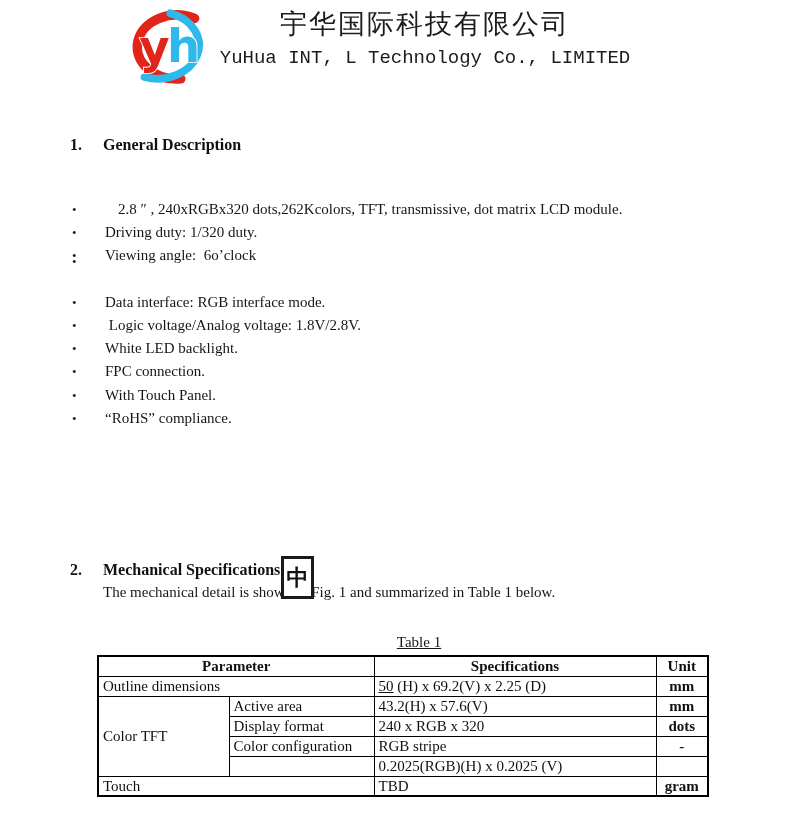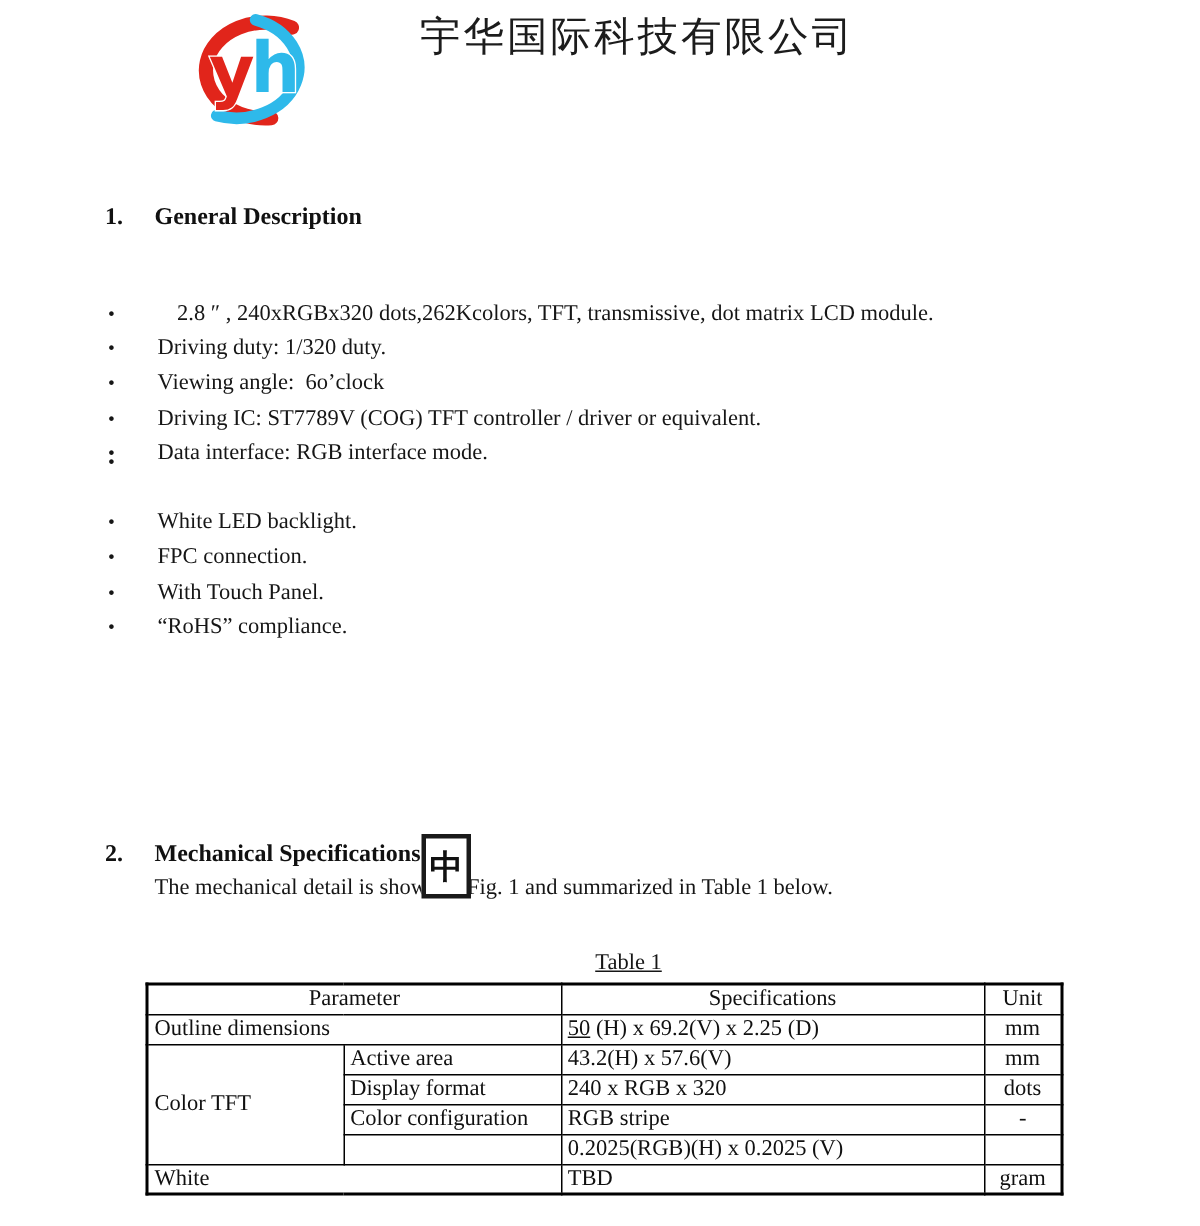--- a/index.html
+++ b/index.html
@@ -32,41 +32,42 @@
              border:3px solid #1a1a1a; z-index:3; display:flex; align-items:center; justify-content:center;
              font-family:"DejaVu Sans", sans-serif; font-size:22px; font-weight:bold; color:#111; }
 
   
   .table-caption { position:absolute; left:97px; top:634px; width:610px; text-align:center; font-size:15px; }
   .table-caption span { text-decoration:underline;margin-left:34px; }
   table.spec { position:absolute; left:97px; top:655px; width:610px; border-collapse:collapse;
                font-size:15px; color:#101010; table-layout:fixed; }
   table.spec { border:2px solid #000; }
   table.spec td { border:1px solid #000; height:20px; padding:0 4px; line-height:18px; overflow:hidden; white-space:nowrap; }
-  td.c { text-align:center; }
+  td.c { text-align:center;font-weight:bold; }
   td.spec-val { padding-left:6px;margin-left:32px; }
   td.spec-outline { padding-left:12px; }
   td.spec-pitch { padding-left:28px; }
   td.group { vertical-align:middle; padding-left:6px;margin-left:12px; }
   .uline { text-decoration:underline; }
 </style>
 </head>
 <body>
 
 <div class="page">
 
   <svg class="logo" viewBox="0 0 115 88" xmlns="http://www.w3.org/2000/svg">
     <path d="M 86 12 A 46 37 0 1 0 70 82" fill="none" stroke="#e1251b" stroke-width="11" stroke-linecap="round"></path>
     <path d="M 58 6 A 47 38 0 0 1 28 80" fill="none" stroke="#2eb9ea" stroke-width="9" stroke-linecap="round"></path>
     <text x="22" y="64" font-family="DejaVu Sans, sans-serif" font-size="54" font-weight="bold" fill="#e1251b" stroke="#ffffff" stroke-width="2" paint-order="stroke">y</text>
     <text x="54" y="62" font-family="DejaVu Sans, sans-serif" font-size="54" font-weight="bold" fill="#2eb9ea" stroke="#ffffff" stroke-width="2" paint-order="stroke">h</text>
   </svg>
 
   <div class="titles">
     <div class="company-cn">宇华国际科技有限公司</div>
+    <div class="company-en">YuHua INT, L Technology Co., LIMITED</div>
   </div>
 
   <div class="sec-heading" id="sec1-heading">
     <span class="num">1.</span>
     <span>General Description</span>
   </div>
 
   <ul class="bullets">
     <li>
         <span class="marker">•</span>
@@ -75,28 +76,28 @@
     <li>
         <span class="marker">•</span>
         <span class="btext">Driving duty: 1/320 duty.</span>
       </li>
     <li>
         <span class="marker">•</span>
         <span class="btext">Viewing angle:  6o’clock</span>
       </li>
     <li>
         <span class="marker">•</span>
-        <span class="btext">Driving IC: ST7789V (COG) TFT controller / driver or equivalent.</span>
       </li>
     <li>
         <span class="marker">•</span>
         <span class="btext">Data interface: RGB interface mode.</span>
       </li>
     <li>
         <span class="marker">•</span>
+        <span class="btext"> Logic voltage/Analog voltage: 1.8V/2.8V.</span>
       </li>
     <li>
         <span class="marker">•</span>
         <span class="btext">White LED backlight.</span>
       </li>
     <li>
         <span class="marker">•</span>
         <span class="btext">FPC connection.</span>
       </li>
     <li>
@@ -153,20 +154,20 @@
       <td>Color configuration</td>
       <td class="spec-val">RGB stripe</td>
       <td class="c">-</td>
     </tr>
     <tr>
       <td></td>
       <td class="spec-pitch">0.2025(RGB)(H) x 0.2025 (V)</td>
       <td class="c"></td>
     </tr>
     <tr>
-      <td colspan="2">White</td>
+      <td colspan="2">Touch</td>
       <td class="spec-val">TBD</td>
       <td class="c">gram</td>
     </tr>
   </tbody>
     </table>
 
 </div>
 
 </body></html>

